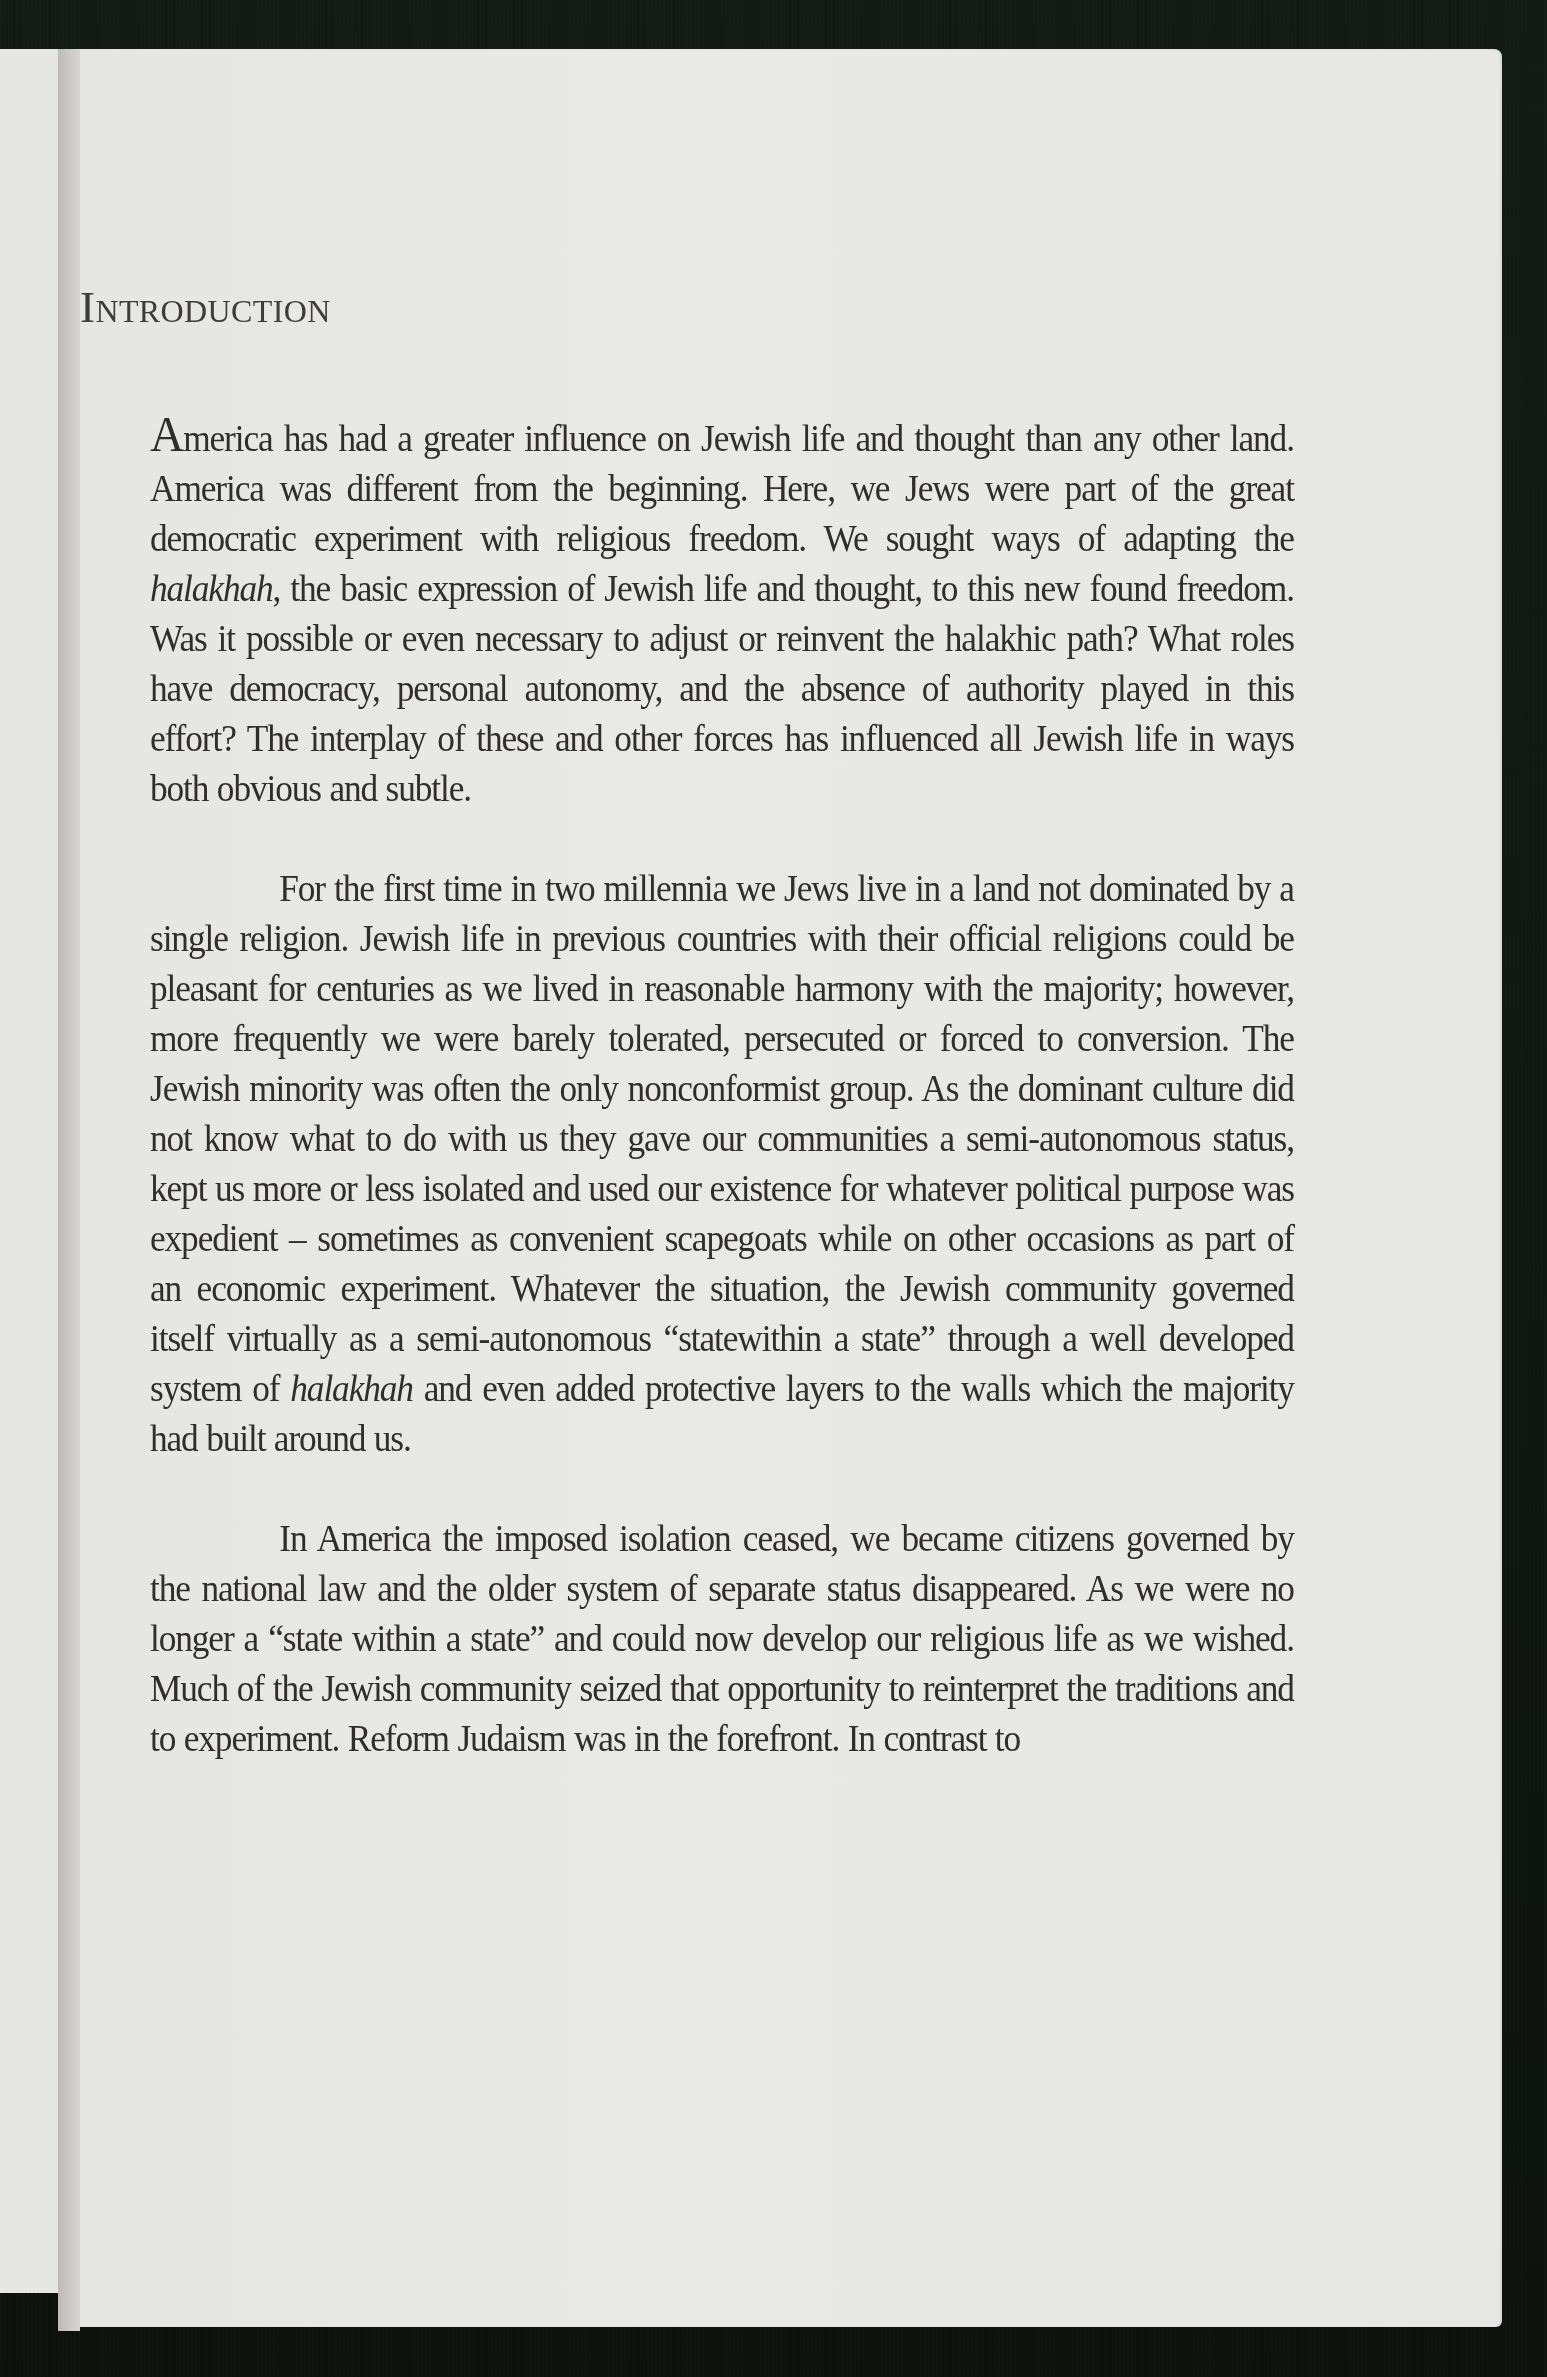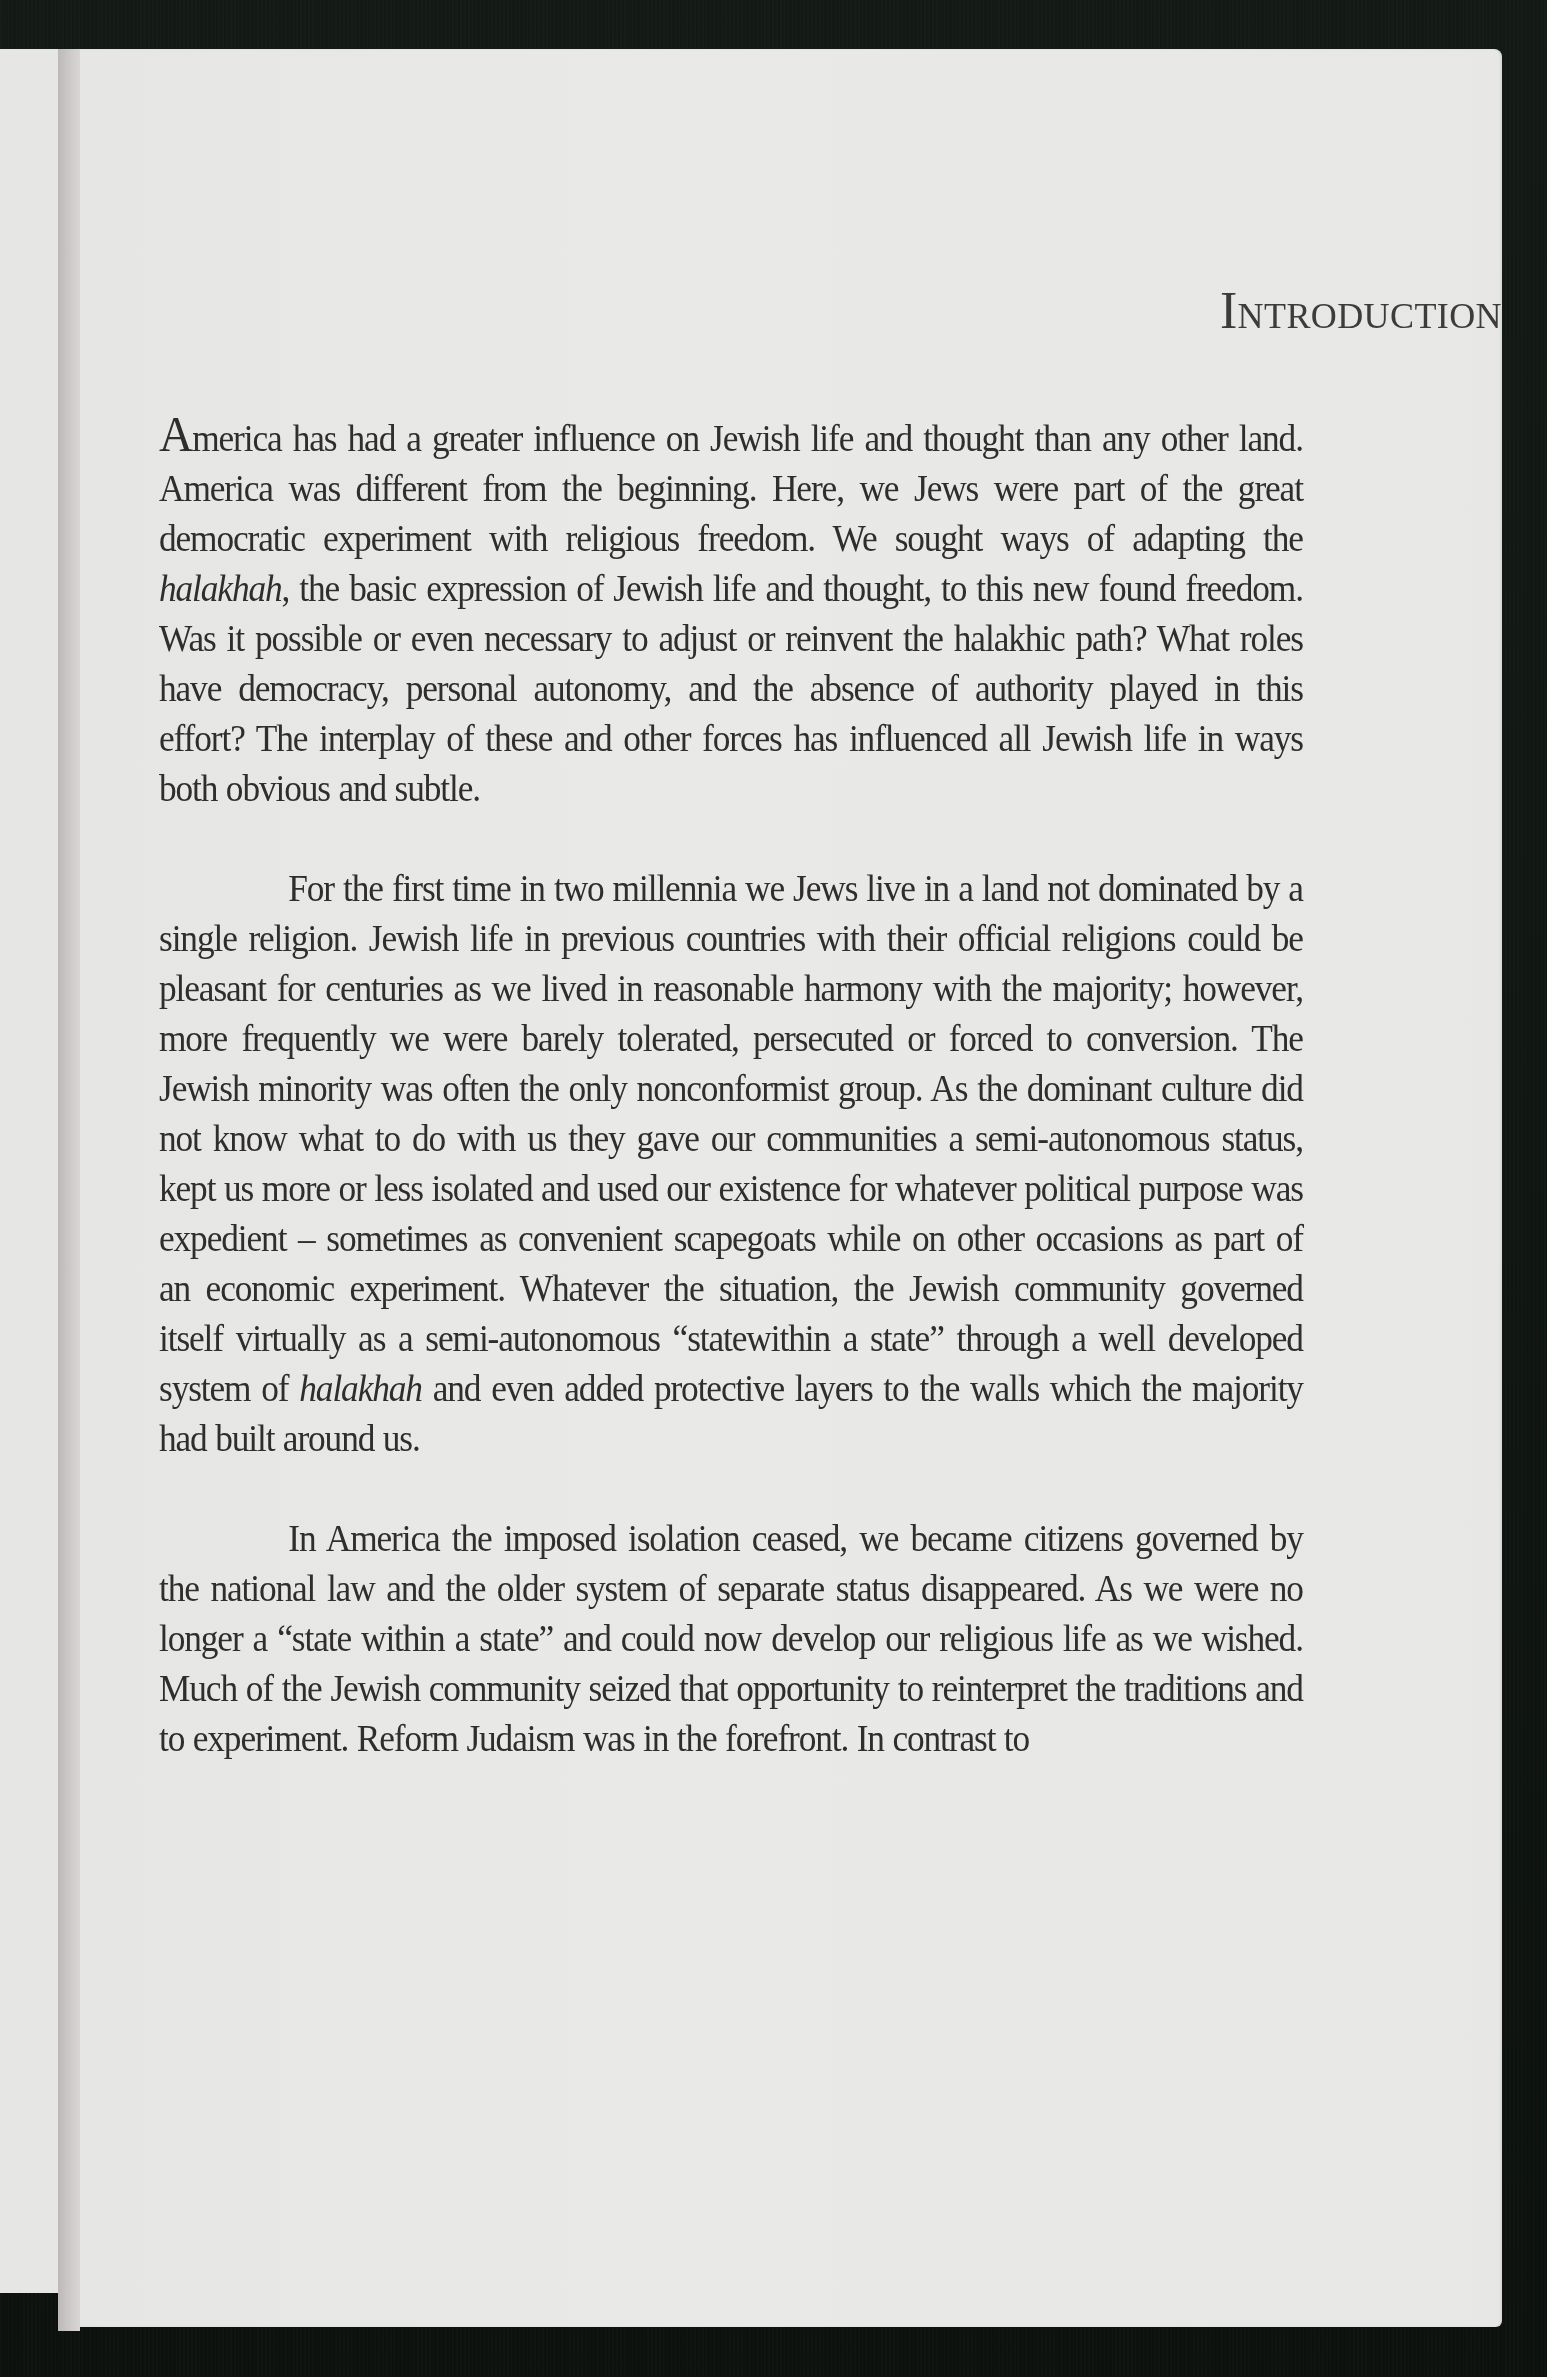--- a/index.html
+++ b/index.html
@@ -47,30 +47,30 @@
     background: linear-gradient(90deg, #e6e6e4 0%, #e9e9e7 40%, #e7e7e5 100%);
     border-top-right-radius: 7.7px;
     border-bottom-right-radius: 6.2px;
     box-shadow: inset -1.5px 0 2.3px rgba(0,0,0,0.08);
   }
   .running-head {
     position: absolute;
     left: 0;
     width: 1422px;
     top: 232px;
-    text-align: right;
+    text-align: left;
     font-variant: small-caps;
-    font-size: 52px;
+    font-size: 45px;
     letter-spacing: 0.4px;
     color: #3d3b3b;
     margin-left: 0px;
   }
   .text-block {
     position: absolute;
-    left: 79px;
+    left: 70px;
     top: 364px;
     width: 1143px;
     color: #2f2d2d;
   }
   .para {
     font-size: 38px;
     line-height: 50px;
     text-align: justify;
     margin: 0;
     letter-spacing: -1.2px;

